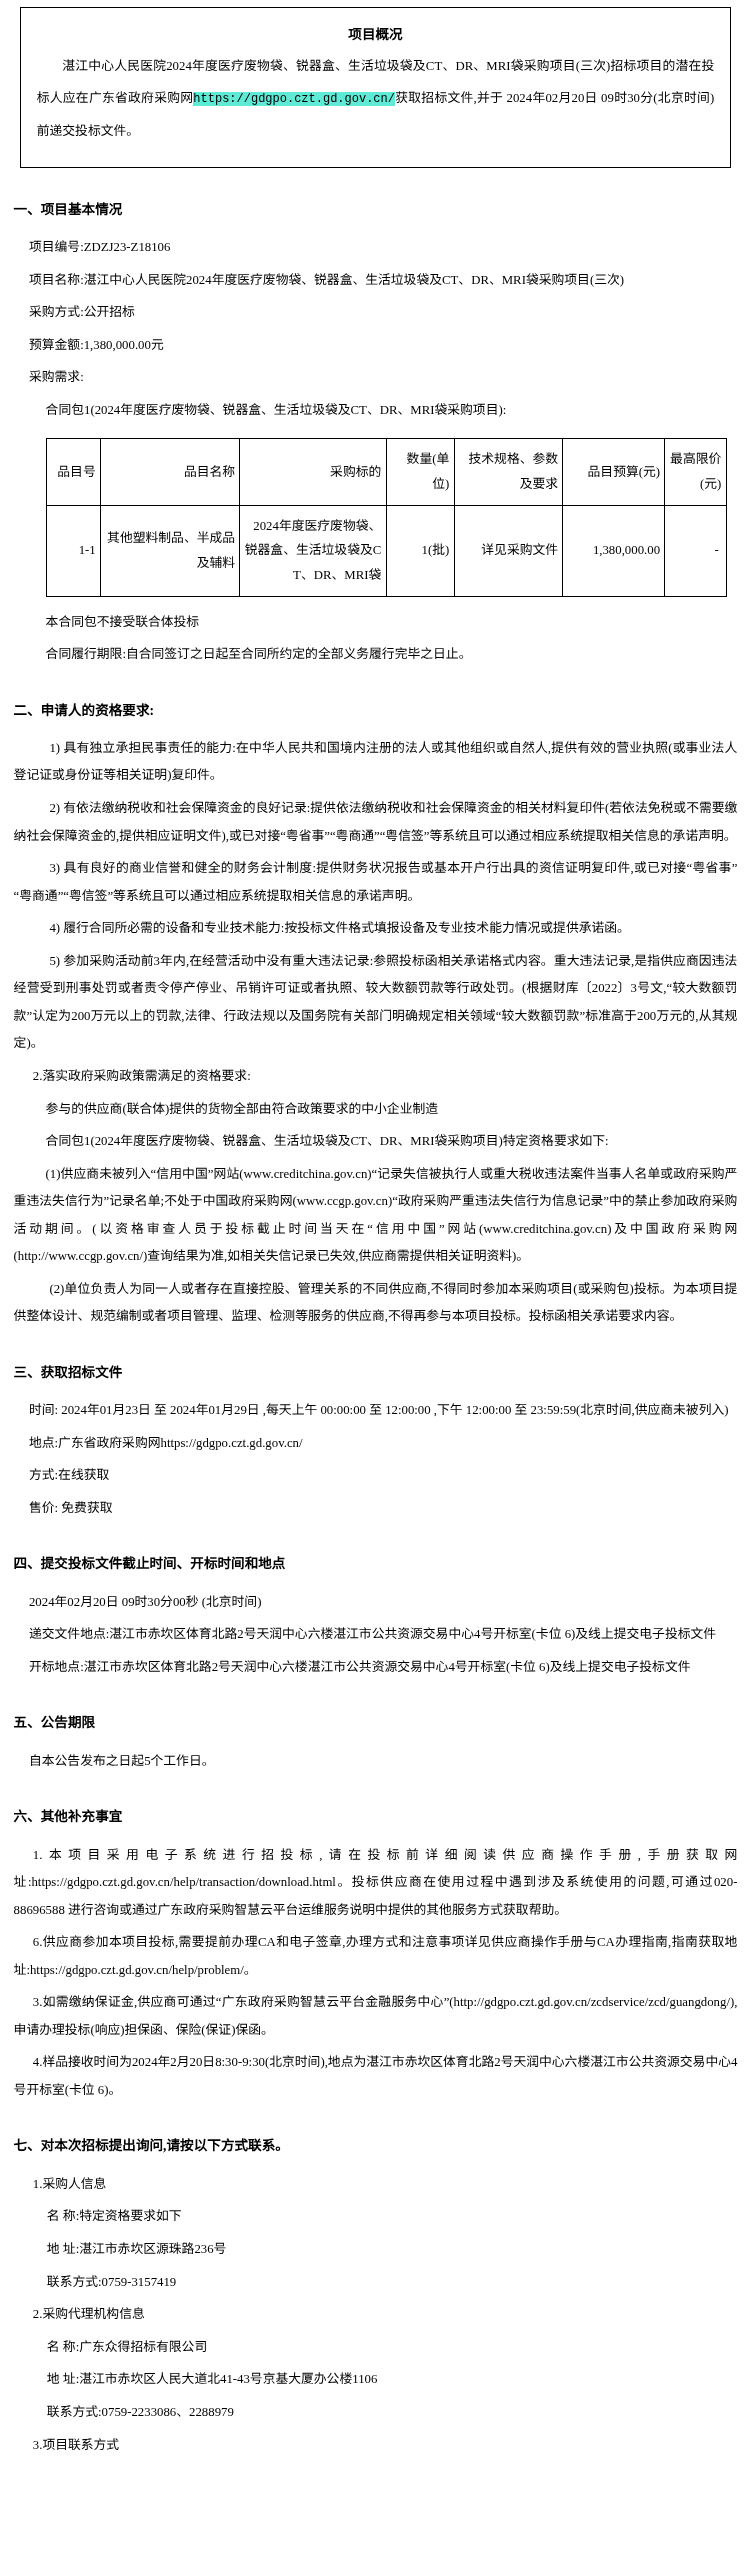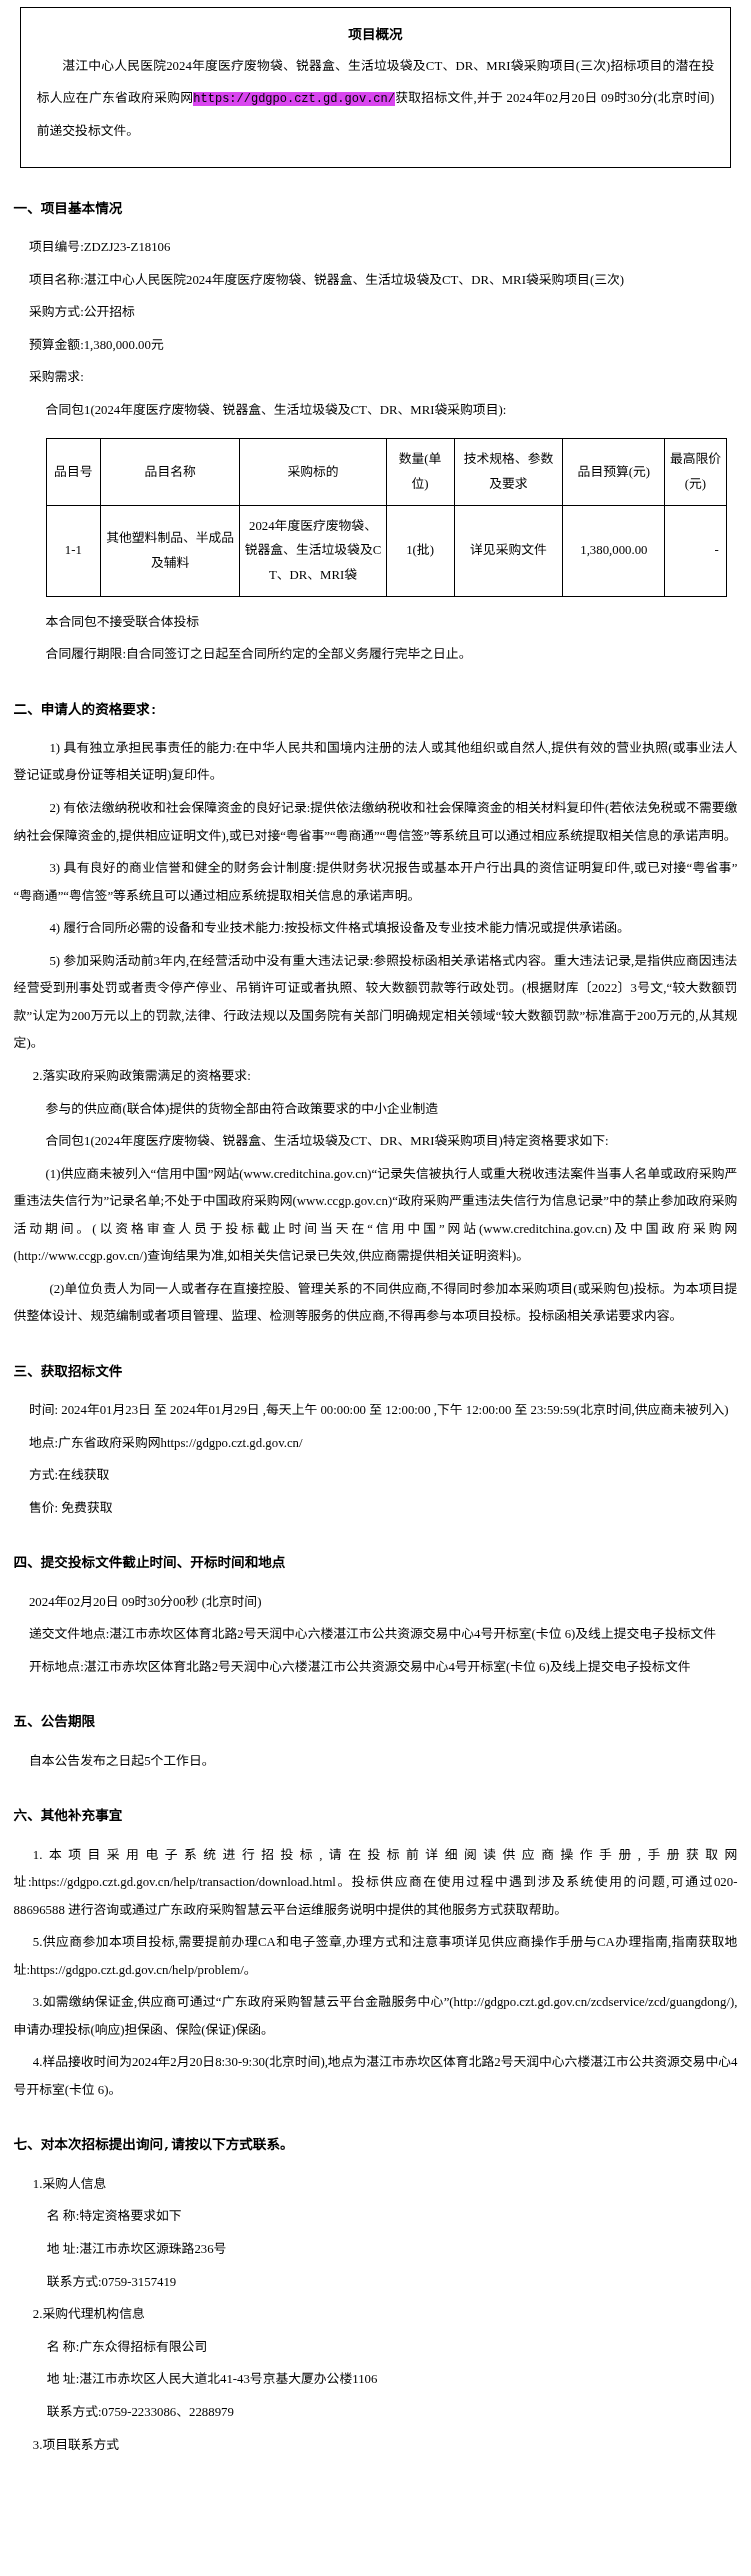--- a/index.html
+++ b/index.html
@@ -27,45 +27,44 @@
     font-size:13.6px;
     line-height:2.2;
     text-align:center;
   }
   .overview-box p{
     margin:0;
     text-align:justify;
     line-height:2.55;
     text-indent:2em;
   }
-  .hl{background:#d946ef;}
+  .hl{background:#5eead4;}
   .mono{font-family:"Liberation Mono","DejaVu Sans Mono",monospace;font-size:12px;}
   h2{
     font-size:13.6px;
     font-weight:bold;
     margin:31px 0 13.6px 0;
     line-height:1.6;
-    font-family:Liberation Mono, monospace;
   }
   p{margin:0 0 5.1px 0;text-align:justify;}
   .ti1{text-indent:1.2em;}
   .ti15{text-indent:1.5em;}
   .ti25{text-indent:2.5em;}
   .ti28{text-indent:2.8em;}
   
   table.items{
     border-collapse:collapse;
     margin:13.6px 6.8px 12px 32px;
     width:681px;
     table-layout:fixed;
     font-size:12.8px;
   }
   table.items td{
     border:0.9px solid #000;
-    text-align:center;
+    text-align:right;
     vertical-align:middle;
     padding:8.5px 4.3px;
     line-height:1.9;
     word-break:break-all;
   }
   table.items td.num{text-align:right;padding-right:6.8px;}
   .after-table{margin-top:4px;}
   .contact-title{text-indent:1.5em;}
   .contact-row{text-indent:2.6em;}
 </style>
@@ -143,21 +142,21 @@
   <h2>四、提交投标文件截止时间、开标时间和地点</h2>
   <p class="ti1">2024年02月20日 09时30分00秒 (北京时间)</p>
   <p class="ti1">递交文件地点:湛江市赤坎区体育北路2号天润中心六楼湛江市公共资源交易中心4号开标室(卡位 6)及线上提交电子投标文件</p>
   <p class="ti1">开标地点:湛江市赤坎区体育北路2号天润中心六楼湛江市公共资源交易中心4号开标室(卡位 6)及线上提交电子投标文件</p>
 
   <h2>五、公告期限</h2>
   <p class="ti1">自本公告发布之日起5个工作日。</p>
 
   <h2>六、其他补充事宜</h2>
   <p class="ti15">1.本项目采用电子系统进行招投标,请在投标前详细阅读供应商操作手册,手册获取网址:https://gdgpo.czt.gd.gov.cn/help/transaction/download.html。投标供应商在使用过程中遇到涉及系统使用的问题,可通过020-88696588 进行咨询或通过广东政府采购智慧云平台运维服务说明中提供的其他服务方式获取帮助。</p>
-  <p class="ti15">5.供应商参加本项目投标,需要提前办理CA和电子签章,办理方式和注意事项详见供应商操作手册与CA办理指南,指南获取地址:https://gdgpo.czt.gd.gov.cn/help/problem/。</p>
+  <p class="ti15">6.供应商参加本项目投标,需要提前办理CA和电子签章,办理方式和注意事项详见供应商操作手册与CA办理指南,指南获取地址:https://gdgpo.czt.gd.gov.cn/help/problem/。</p>
   <p class="ti15">3.如需缴纳保证金,供应商可通过“广东政府采购智慧云平台金融服务中心”(http://gdgpo.czt.gd.gov.cn/zcdservice/zcd/guangdong/),申请办理投标(响应)担保函、保险(保证)保函。</p>
   <p class="ti15">4.样品接收时间为2024年2月20日8:30-9:30(北京时间),地点为湛江市赤坎区体育北路2号天润中心六楼湛江市公共资源交易中心4号开标室(卡位 6)。</p>
 
   <h2>七、对本次招标提出询问,请按以下方式联系。</h2>
 
   <p class="contact-title">1.采购人信息</p>
   <p class="contact-row"><span>名    称:</span><span>特定资格要求如下</span></p>
   <p class="contact-row"><span>地    址:</span><span>湛江市赤坎区源珠路236号</span></p>
   <p class="contact-row"><span>联系方式:</span><span>0759-3157419</span></p>
 

